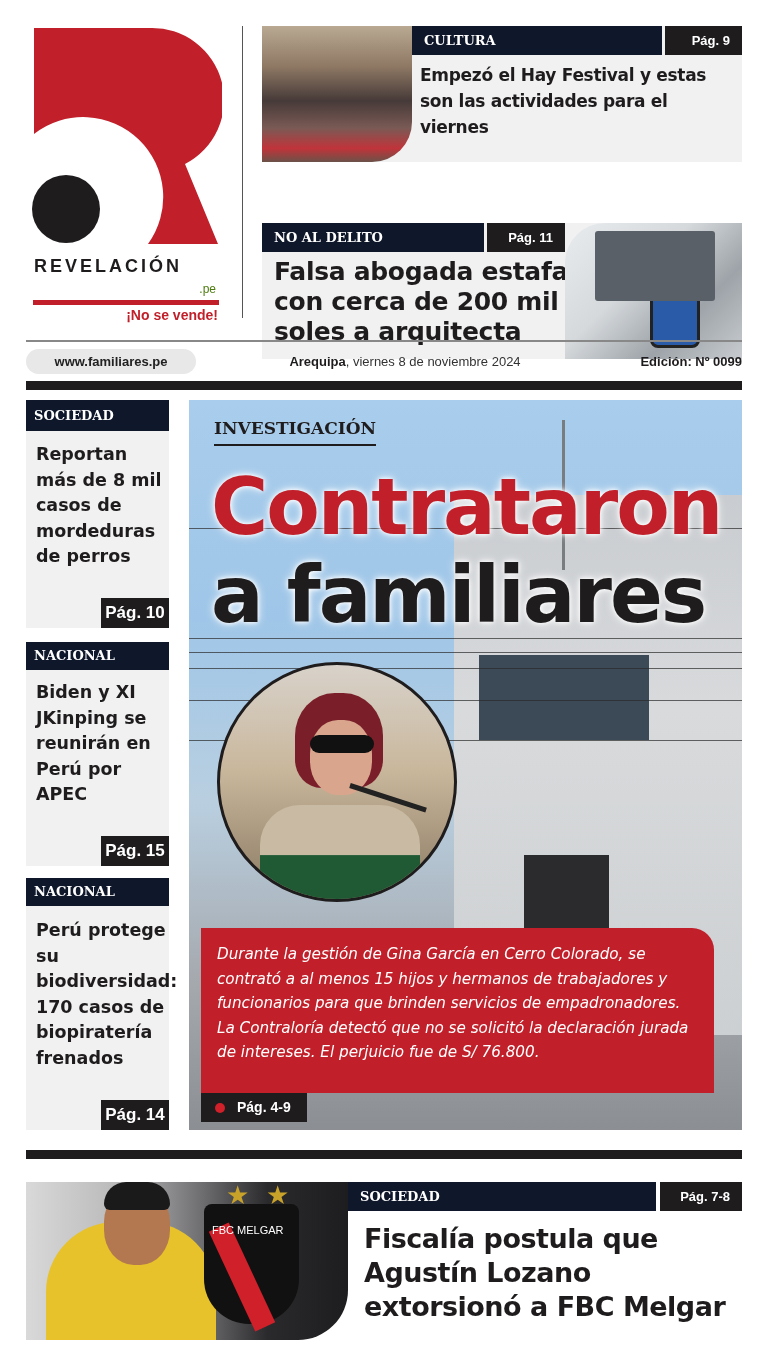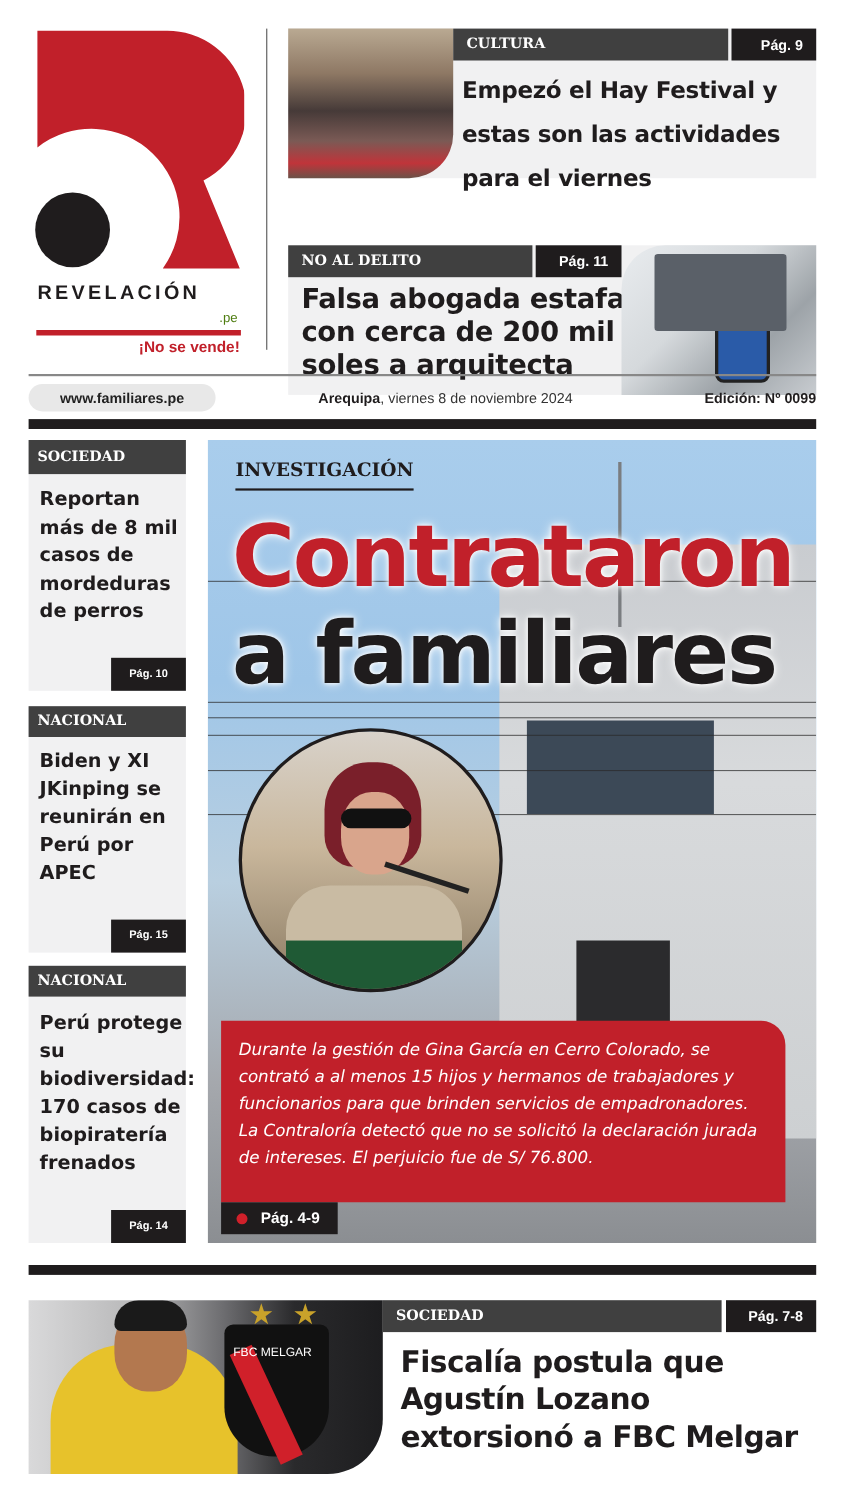--- a/index.html
+++ b/index.html
@@ -1,20 +1,20 @@
 <!DOCTYPE html>
 <html><head>
 <meta charset="utf-8">
 <style>
   * { box-sizing: border-box; margin: 0; padding: 0; }
   html, body { width: 768px; height: 1366px; background: #ffffff; overflow: hidden; }
   body { position: relative; font-family: "Liberation Sans", sans-serif; color: #1f1f1f; }
 
   .abs { position: absolute; }
-  .red { background: #404040; }
+  .red { background: #0f172a; }
   .dark { background: #1f1c1d; }
   .card { background: #f1f1f2; }
 
   
   .logo { left: 30px; top: 24px; width: 192px; height: 300px; }
   .logo-svg { position: absolute; left: 0; top: 0; }
   .logo-word { position: absolute; left: 4px; top: 232px; font-family: Liberation Sans, sans-serif; font-weight: bold; font-size: 18px; letter-spacing: 3px; color: #1f1c1d; }
   .logo-pe { position: absolute; right: 6px; top: 258px; font-size: 12px; color: #4d7c0f; }
   .logo-rule { position: absolute; left: 3px; top: 276px; width: 186px; height: 5px; background: #c1202a; }
   .logo-slogan { position: absolute; right: 4px; top: 283px; font-family: Liberation Sans, sans-serif; font-weight: bold; font-size: 14px; color: #c1202a; }
@@ -36,21 +36,21 @@
   .url-pill { left: 26px; top: 349px; width: 170px; height: 25px; border-radius: 13px; background: #e8e8e8; font-weight: bold; font-size: 13px; line-height: 25px; text-align: center; color: #222; }
   .dateline { left: 200px; top: 349px; width: 410px; height: 25px; line-height: 25px; text-align: center; font-size: 13px; color: #333; }
   .dateline b { color: #1f1c1d; }
   .edition { right: 26px; top: 349px; height: 25px; line-height: 25px; font-weight: bold; font-size: 13px; color: #1f1c1d; }
   .hr-bar { left: 26px; top: 381px; width: 716px; height: 9px; background: #1f1c1d; }
 
   
   .side { left: 26px; width: 143px; }
   .side .tag { left: 0; top: 0; width: 143px; height: 31px; line-height: 31px; padding-left: 8px; font-size: 13px; }
   .side .headline { left: 10px; top: 42px; width: 132px; font-size: 17.5px; line-height: 25.5px; }
-  .side .pag { right: 0; bottom: 0; width: 68px; height: 30px; line-height: 30px; text-align: center; padding-right: 0; font-size: 10px; }
+  .side .pag { right: 0; bottom: 0; width: 68px; height: 30px; line-height: 30px; text-align: center; padding-right: 0; font-size: 17px; }
 
   
   .main { left: 189px; top: 400px; width: 553px; height: 730px; overflow: hidden; background: linear-gradient(180deg,#a9cdec 0%,#9fc6e8 30%,#b9cfe0 55%,#a5a8ad 80%,#8b8e92 100%); }
   .building { position: absolute; left: 265px; top: 95px; width: 288px; height: 540px; background: linear-gradient(180deg,#c9ccd0 0%,#d8dadc 40%,#cdd0d2 100%); }
   .bld-window { position: absolute; left: 290px; top: 255px; width: 170px; height: 85px; background: #3c4957; }
   .bld-door { position: absolute; left: 335px; top: 455px; width: 85px; height: 75px; background: #2b2b2d; }
   .pole { position: absolute; left: 373px; top: 20px; width: 3px; height: 150px; background: #7a7d80; }
   .wire { position: absolute; left: 0; width: 553px; height: 1px; background: #2a2a2a; opacity: .7; }
   .investig { position: absolute; left: 25px; top: 18px; font-family: "DejaVu Serif", serif; font-weight: bold; font-size: 17px; color: #1f1c1d; padding-bottom: 6px; border-bottom: 2px solid #1f1c1d; }
   .big1 { position: absolute; left: 22px; top: 62px; font-family: "DejaVu Sans", sans-serif; font-weight: bold; font-size: 78px; letter-spacing: -2px; color: #c1202a; text-shadow: 0 0 10px #fff, 0 0 4px #fff; }
@@ -96,21 +96,21 @@
   <div class="logo-rule"></div>
   <div class="logo-slogan">¡No se vende!</div>
 </div>
 
 <div class="abs vrule"></div>
 
 <div class="abs teaser card" style="top:26px;height:136px;">
   <div class="img photo-crowd" style="left:0;width:150px;border-radius:0 0 40px 0;"></div>
   <div class="tag red" style="left:150px;top:0;width:250px;">CULTURA</div>
   <div class="pag dark" style="left:403px;top:0;width:77px;">Pág. 9</div>
-  <div class="headline" style="left:158px;top:36px;width:320px;font-size:21px;line-height:40px;letter-spacing:-0.3px;">Empezó el Hay Festival y estas son las actividades para el viernes</div>
+  <div class="headline" style="left:158px;top:36px;width:320px;font-size:17px;line-height:26px;letter-spacing:-0.3px;">Empezó el Hay Festival y estas son las actividades para el viernes</div>
 </div>
 
 <div class="abs teaser card" style="top:183px;height:136px;margin-top:40px;">
   <div class="tag red" style="left:0;top:0;width:222px;">NO AL DELITO</div>
   <div class="pag dark" style="left:225px;top:0;width:78px;">Pág. 11</div>
   <div class="headline" style="left:12px;top:34px;width:295px;font-size:25px;line-height:30px;letter-spacing:-0.3px;">Falsa abogada estafa con cerca de 200 mil soles a arquitecta</div>
   <div class="img photo-laptop" style="left:303px;width:177px;border-radius:40px 0 0 0;">
     <div style="position:absolute;left:85px;top:30px;width:50px;height:95px;border-radius:8px;background:#2a5ba8;border:3px solid #222;"></div>
     <div style="position:absolute;left:30px;top:8px;width:120px;height:70px;background:#5a6068;border-radius:3px;"></div>
   </div>

